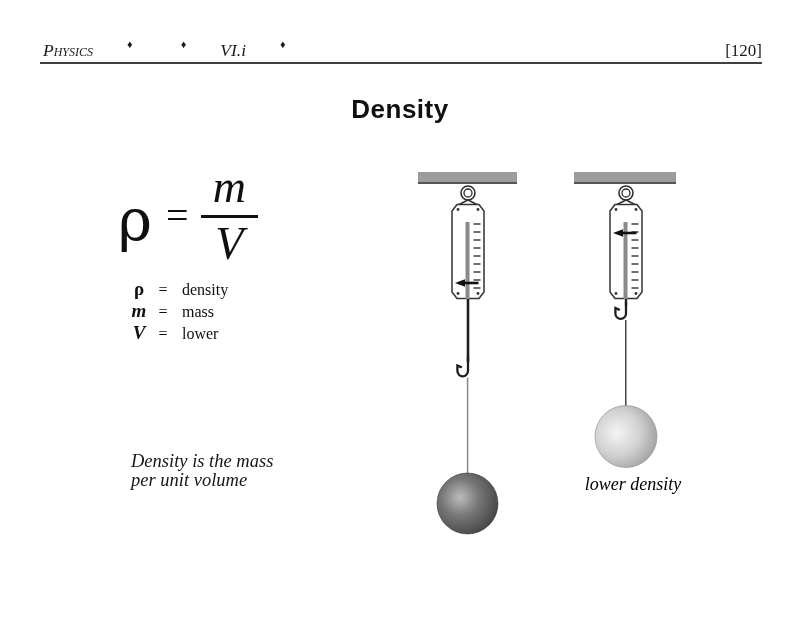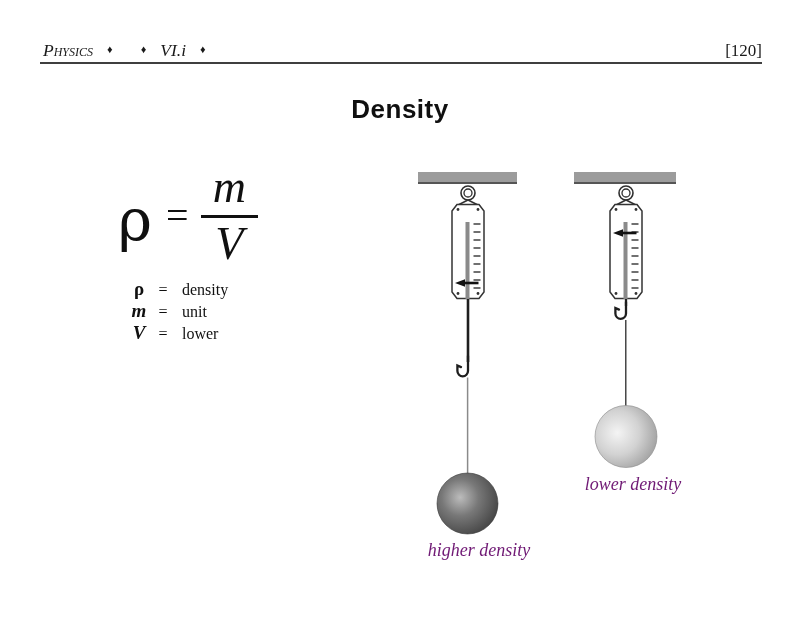--- a/index.html
+++ b/index.html
@@ -6,21 +6,21 @@
   .page{
     position:relative; width:800px; height:617px; background:#ffffff;
     font-family:"Liberation Serif", serif; color:#1a1a1a; overflow:hidden;
     margin:0 auto;
   }
   
   .header{
     position:absolute; left:43px; right:38px; top:40px;
     display:flex; justify-content:space-between; align-items:baseline;
   }
-  .header-left{display:flex; align-items:center;}
+  .header-left{display:flex; align-items:flex-start;gap:20px;}
   .h-item{font-style:italic; font-size:17.5px; white-space:nowrap;}
   .h-item.smallcaps{font-variant:small-caps;}
   .diamond{font-size:11px; margin:0 14px; font-style:normal; position:relative; top:-2px;}
   .page-number{font-size:17px; font-style:normal;}
   .rule{position:absolute; left:40px; top:62px; width:722px; height:2px; background:#3f3f3f;}
   
   .title{
     position:absolute; left:0; top:94px; width:800px; margin:0;
     text-align:center; font-family:"Liberation Sans", sans-serif;
     font-weight:bold; font-size:26px; color:#101010; letter-spacing:0.5px;
@@ -48,21 +48,21 @@
   .meaning{padding-left:8px; font-size:16px;}
   
   .caption{
     position:absolute; left:131px; top:452px;
     font-style:italic; font-size:18.5px; line-height:19px; color:#161616;
   }
   
   .diagram{position:absolute; left:400px; top:160px;}
   .ball-label{
     position:absolute; width:170px; text-align:center;
-    font-style:italic; font-size:18px; color:#701a75;
+    font-style:italic; font-size:18px; color:#000000;
   }
   .label-left{left:394px; top:540px;}
   .label-right{left:548px; top:474px;}
 </style>
 </head>
 <body>
 
 <div class="page">
 
   <header class="header">
@@ -88,27 +88,31 @@
     </span>
   </div>
 
   <div class="legend">
     <span class="sym">ρ</span>
     <span class="leq">=</span>
     <span class="meaning">density</span>
 
     <span class="sym it">m</span>
     <span class="leq">=</span>
-    <span class="meaning">unit</span>
+    <span class="meaning">mass</span>
 
     <span class="sym it">V</span>
     <span class="leq">=</span>
     <span class="meaning">lower</span>
   </div>
 
+  <div class="caption">
+    <div>Density is the mass</div>
+    <div>per unit volume</div>
+  </div>
 
   <svg class="diagram" width="300" height="420" viewBox="400 160 300 420" xmlns="http://www.w3.org/2000/svg">
     <defs>
       <radialGradient id="gradDark" cx="38%" cy="40%" r="72%">
         <stop offset="0%" stop-color="#bcbcbc"></stop>
         <stop offset="42%" stop-color="#787878"></stop>
         <stop offset="100%" stop-color="#3d3d3d"></stop>
       </radialGradient>
       <radialGradient id="gradLight" cx="36%" cy="44%" r="74%">
         <stop offset="0%" stop-color="#f4f4f4"></stop>
@@ -181,16 +185,15 @@
         <polygon points="613,233 623,229.2 623,236.8" fill="#111111"></polygon>
         <line x1="621" y1="233" x2="636.5" y2="233" stroke="#111" stroke-width="2.6"></line>
       </g>
       <line x1="626" y1="299" x2="626" y2="306" stroke="#1e1e1e" stroke-width="2.3"></line>
       <path d="M626,302 L626,313.5 A5.3,5.3 0 0 1 615.4,313.5 L615.4,308 l3.6,1.6" fill="none" stroke="#1e1e1e" stroke-width="2.3" stroke-linecap="round"></path>
       <line x1="625.8" y1="320" x2="625.8" y2="406" stroke="#2a2a2a" stroke-width="1.3"></line>
       <circle cx="626" cy="436.5" r="31" fill="url(#gradLight)" stroke="#8a8a8a" stroke-width="0.6"></circle>
     </g>
   </svg>
 
-  <div class="ball-label label-left">higher density</div>
   <div class="ball-label label-right">lower density</div>
 
 </div>
 
 </body></html>

